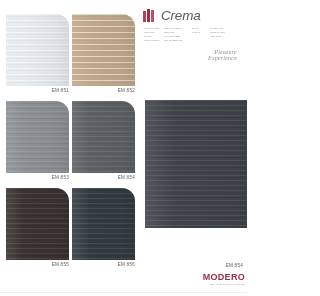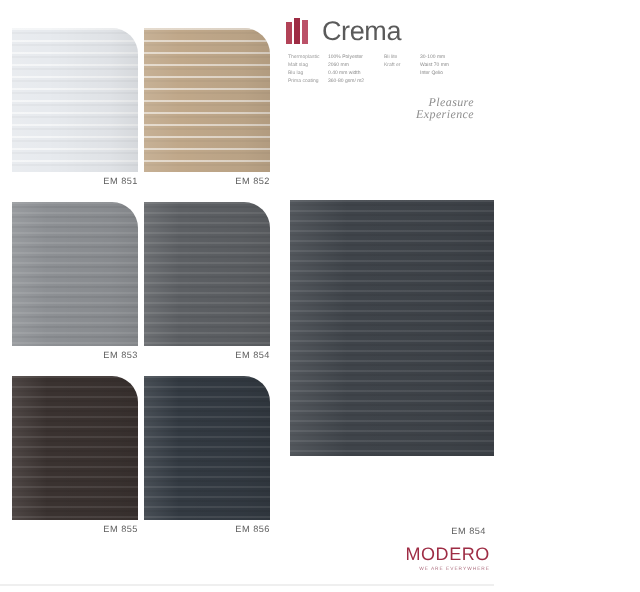--- a/index.html
+++ b/index.html
@@ -147,20 +147,21 @@
   #crema-mark i:nth-child(2) { height: 13px; background: #9e2c44; }
   #crema-mark i:nth-child(3) { height: 12px; background: #bb5168; }
 
   #crema-title {
     font-size: 13.5px;
     color: #5a5a5a;
     font-family: "Liberation Sans", sans-serif;
     font-weight: 400;
     letter-spacing: -0.2px;
     line-height: 13px;
+    font-style: italic;
   }
 
   
   #spec-block {
     position: absolute;
     left: 1px;
     top: 20px;
     width: 100px;
     display: flex;
     gap: 4px;
@@ -224,21 +225,21 @@
   
   #modero-footer {
     position: absolute;
     left: 55px;
     top: 273px;
     width: 50px;
     text-align: right;
   }
   #modero-wordmark {
     font-size: 9px;
-    font-weight: 400;
+    font-weight: 700;
     color: #9e2c44;
     letter-spacing: 0.3px;
     font-family: "Liberation Sans", sans-serif;
     line-height: 9px;
   }
   #modero-tagline {
     font-size: 2.4px;
     color: #b07585;
     letter-spacing: 0.5px;
     margin-top: 1px;

